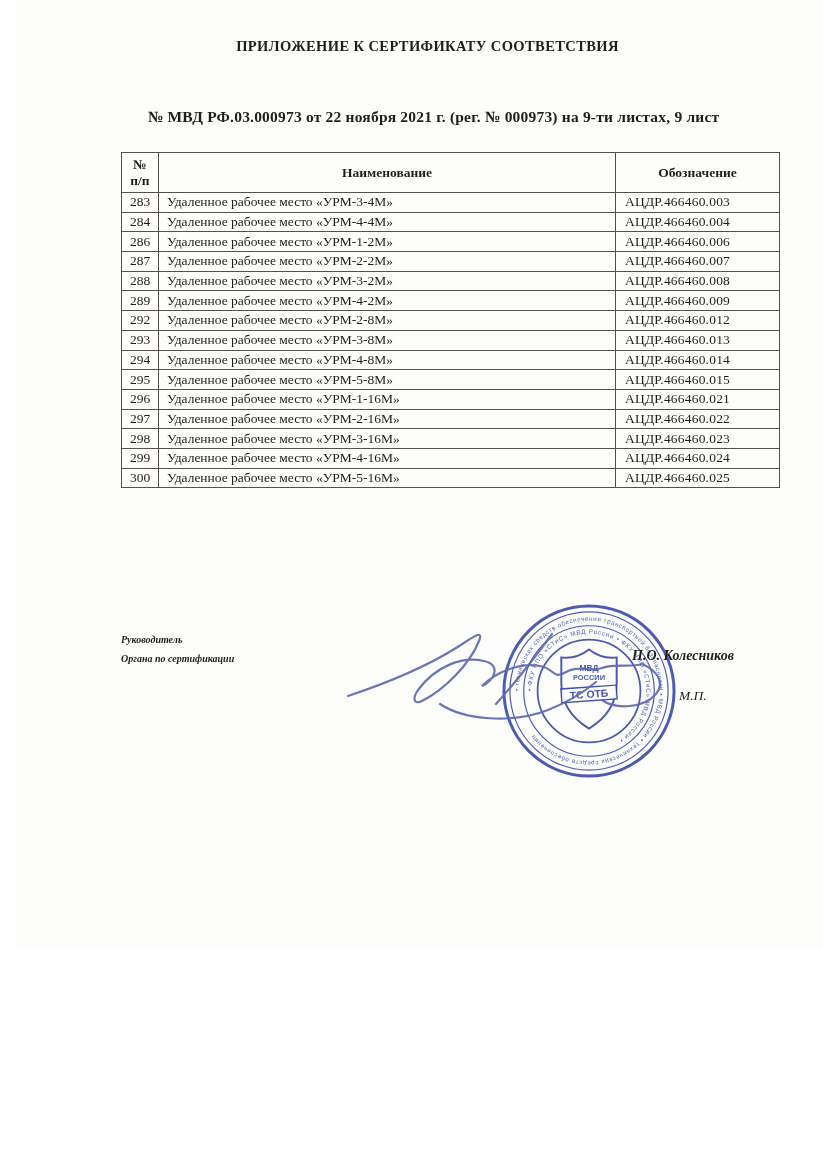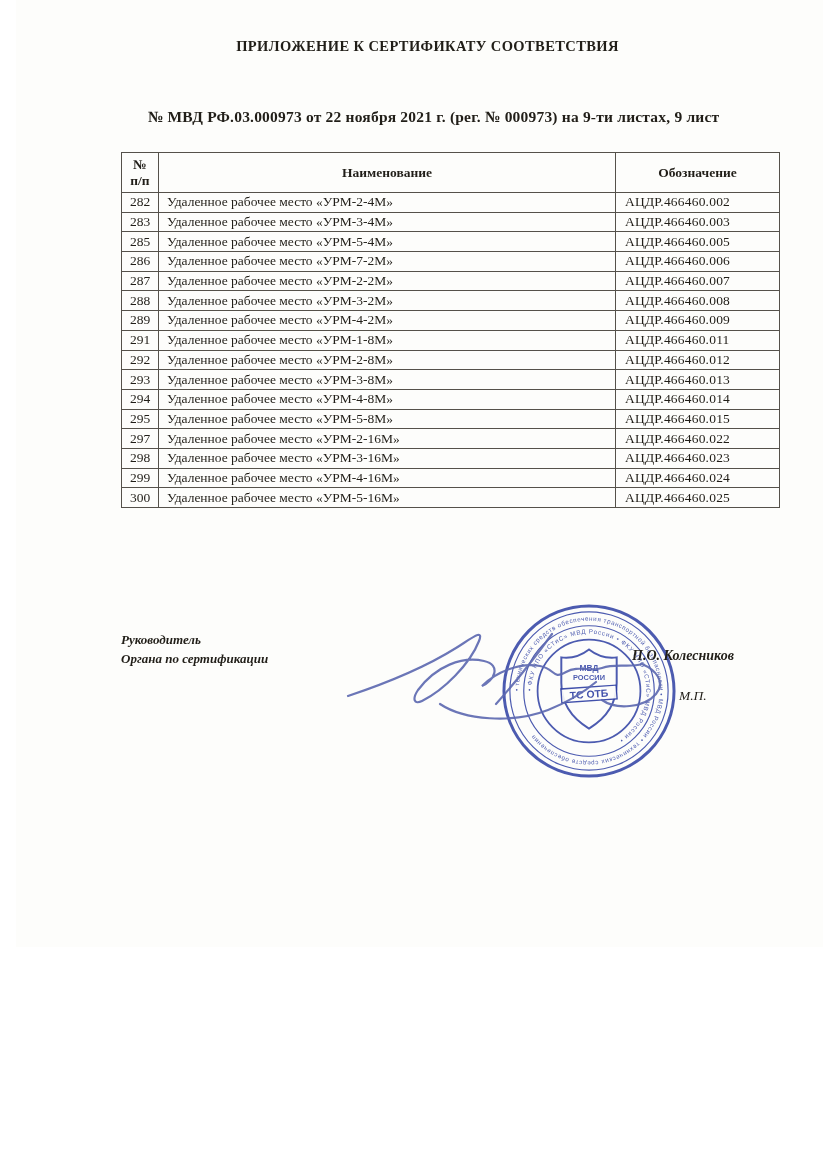--- a/index.html
+++ b/index.html
@@ -36,21 +36,21 @@
   .main-table td { height: 19.7px; padding: 0; }
   .col-num { width: 37px; }
   .col-name { width: 457px; }
   .col-designation { width: 164px; }
   td.cell-num { text-align: center; }
   td.cell-name { padding-left: 8px; }
   td.cell-designation { padding-left: 9px; letter-spacing: 0.2px; }
   
   .sig-role {
     position: absolute; left: 105px; top: 630px;
-    font-weight: bold; font-style: italic; font-size: 13px; line-height: 19px;
+    font-weight: bold; font-style: italic; font-size: 10px; line-height: 19px;
   }
   .sig-name {
     position: absolute; left: 616px; top: 648px; z-index: 4;
     font-weight: bold; font-style: italic; font-size: 14px;
   }
   .sig-mp {
     position: absolute; left: 663px; top: 688px; z-index: 4;
     font-style: italic; font-size: 13.5px;
   }
   .stamp-mvd { position: absolute; left: 484px; top: 602px; z-index: 2; }
@@ -96,78 +96,73 @@
         <th>
           <span>№</span><br>
           <span>п/п</span>
         </th>
         <th>Наименование</th>
         <th>Обозначение</th>
       </tr>
     </thead>
     <tbody>
         <tr>
-          <td class="cell-num">282</td>
-          <td class="cell-name">Удаленное рабочее место «УРМ-2-4М»</td>
-          <td class="cell-designation">АЦДР.466460.002</td>
-        </tr>
-        <tr>
           <td class="cell-num">283</td>
           <td class="cell-name">Удаленное рабочее место «УРМ-3-4М»</td>
           <td class="cell-designation">АЦДР.466460.003</td>
         </tr>
         <tr>
-          <td class="cell-num">285</td>
-          <td class="cell-name">Удаленное рабочее место «УРМ-5-4М»</td>
-          <td class="cell-designation">АЦДР.466460.005</td>
+          <td class="cell-num">284</td>
+          <td class="cell-name">Удаленное рабочее место «УРМ-4-4М»</td>
+          <td class="cell-designation">АЦДР.466460.004</td>
         </tr>
         <tr>
           <td class="cell-num">286</td>
-          <td class="cell-name">Удаленное рабочее место «УРМ-7-2М»</td>
+          <td class="cell-name">Удаленное рабочее место «УРМ-1-2М»</td>
           <td class="cell-designation">АЦДР.466460.006</td>
         </tr>
         <tr>
           <td class="cell-num">287</td>
           <td class="cell-name">Удаленное рабочее место «УРМ-2-2М»</td>
           <td class="cell-designation">АЦДР.466460.007</td>
         </tr>
         <tr>
           <td class="cell-num">288</td>
           <td class="cell-name">Удаленное рабочее место «УРМ-3-2М»</td>
           <td class="cell-designation">АЦДР.466460.008</td>
         </tr>
         <tr>
           <td class="cell-num">289</td>
           <td class="cell-name">Удаленное рабочее место «УРМ-4-2М»</td>
           <td class="cell-designation">АЦДР.466460.009</td>
         </tr>
         <tr>
-          <td class="cell-num">291</td>
-          <td class="cell-name">Удаленное рабочее место «УРМ-1-8М»</td>
-          <td class="cell-designation">АЦДР.466460.011</td>
-        </tr>
-        <tr>
           <td class="cell-num">292</td>
           <td class="cell-name">Удаленное рабочее место «УРМ-2-8М»</td>
           <td class="cell-designation">АЦДР.466460.012</td>
         </tr>
         <tr>
           <td class="cell-num">293</td>
           <td class="cell-name">Удаленное рабочее место «УРМ-3-8М»</td>
           <td class="cell-designation">АЦДР.466460.013</td>
         </tr>
         <tr>
           <td class="cell-num">294</td>
           <td class="cell-name">Удаленное рабочее место «УРМ-4-8М»</td>
           <td class="cell-designation">АЦДР.466460.014</td>
         </tr>
         <tr>
           <td class="cell-num">295</td>
           <td class="cell-name">Удаленное рабочее место «УРМ-5-8М»</td>
           <td class="cell-designation">АЦДР.466460.015</td>
+        </tr>
+        <tr>
+          <td class="cell-num">296</td>
+          <td class="cell-name">Удаленное рабочее место «УРМ-1-16М»</td>
+          <td class="cell-designation">АЦДР.466460.021</td>
         </tr>
         <tr>
           <td class="cell-num">297</td>
           <td class="cell-name">Удаленное рабочее место «УРМ-2-16М»</td>
           <td class="cell-designation">АЦДР.466460.022</td>
         </tr>
         <tr>
           <td class="cell-num">298</td>
           <td class="cell-name">Удаленное рабочее место «УРМ-3-16М»</td>
           <td class="cell-designation">АЦДР.466460.023</td>

